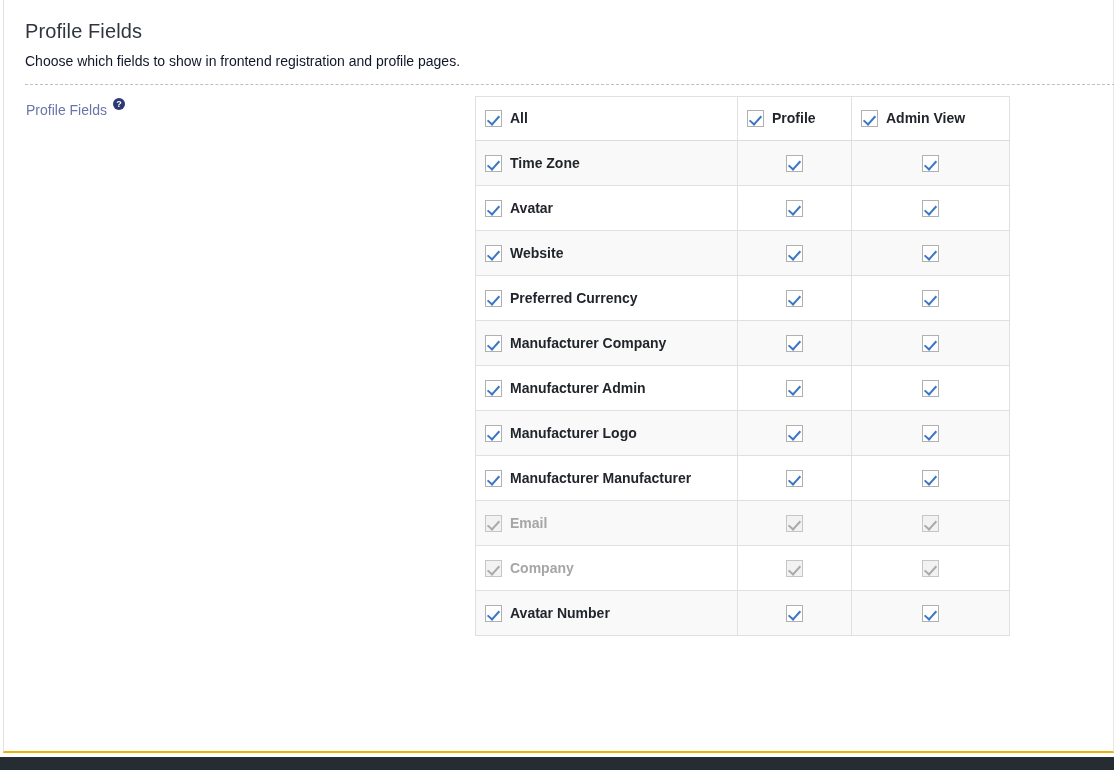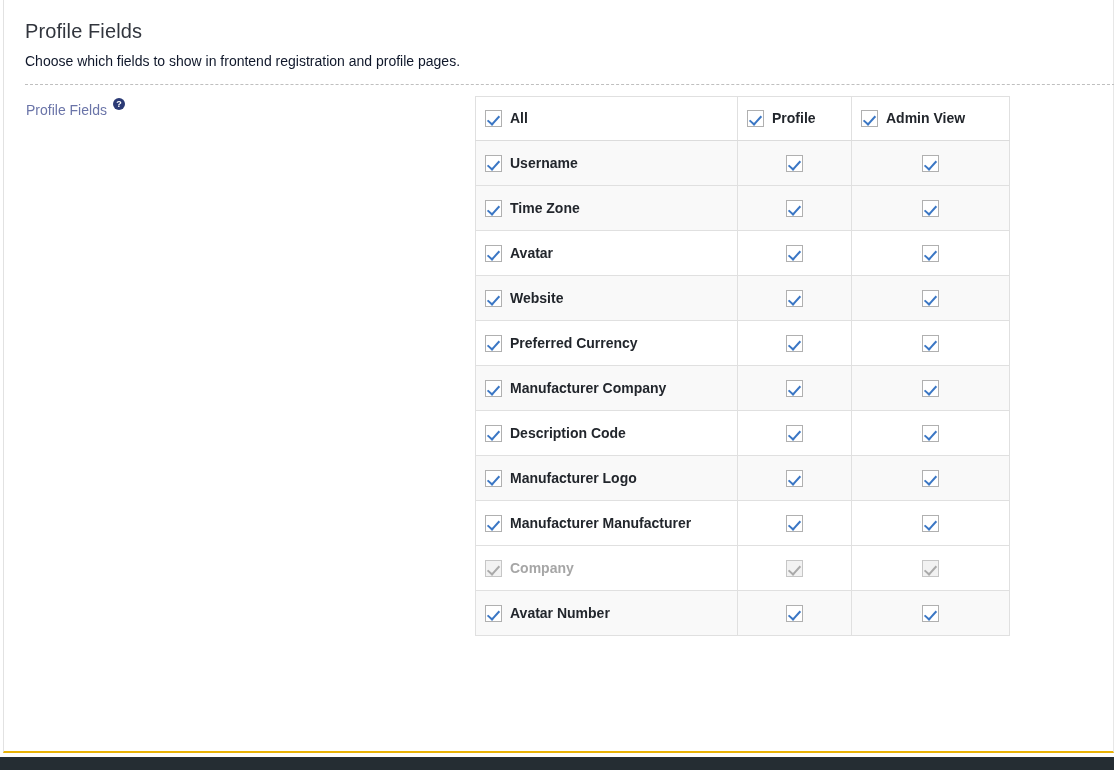--- a/index.html
+++ b/index.html
@@ -246,30 +246,20 @@
                   <span class="cell-inner">
                     <span class="cb" role="checkbox" aria-checked="true"></span>
                     <span class="label-text">Admin View</span>
                   </span>
                 </td>
               </tr>
               <tr class="stripe">
                 <td>
                   <span class="cell-inner">
                     <span class="cb" role="checkbox" aria-checked="true"></span>
-                    <span class="label-text">Username</span>
-                  </span>
-                </td>
-                <td class="col-check"><span class="cb" role="checkbox" aria-checked="true"></span></td>
-                <td class="col-check"><span class="cb" role="checkbox" aria-checked="true"></span></td>
-              </tr>
-              <tr class="stripe">
-                <td>
-                  <span class="cell-inner">
-                    <span class="cb" role="checkbox" aria-checked="true"></span>
                     <span class="label-text">Time Zone</span>
                   </span>
                 </td>
                 <td class="col-check"><span class="cb" role="checkbox" aria-checked="true"></span></td>
                 <td class="col-check"><span class="cb" role="checkbox" aria-checked="true"></span></td>
               </tr>
               <tr class="plain">
                 <td>
                   <span class="cell-inner">
                     <span class="cb" role="checkbox" aria-checked="true"></span>
@@ -306,21 +296,21 @@
                     <span class="label-text">Manufacturer Company</span>
                   </span>
                 </td>
                 <td class="col-check"><span class="cb" role="checkbox" aria-checked="true"></span></td>
                 <td class="col-check"><span class="cb" role="checkbox" aria-checked="true"></span></td>
               </tr>
               <tr class="plain">
                 <td>
                   <span class="cell-inner">
                     <span class="cb" role="checkbox" aria-checked="true"></span>
-                    <span class="label-text">Description Code</span>
+                    <span class="label-text">Manufacturer Admin</span>
                   </span>
                 </td>
                 <td class="col-check"><span class="cb" role="checkbox" aria-checked="true"></span></td>
                 <td class="col-check"><span class="cb" role="checkbox" aria-checked="true"></span></td>
               </tr>
               <tr class="stripe">
                 <td>
                   <span class="cell-inner">
                     <span class="cb" role="checkbox" aria-checked="true"></span>
                     <span class="label-text">Manufacturer Logo</span>
@@ -331,20 +321,30 @@
               </tr>
               <tr class="plain">
                 <td>
                   <span class="cell-inner">
                     <span class="cb" role="checkbox" aria-checked="true"></span>
                     <span class="label-text">Manufacturer Manufacturer</span>
                   </span>
                 </td>
                 <td class="col-check"><span class="cb" role="checkbox" aria-checked="true"></span></td>
                 <td class="col-check"><span class="cb" role="checkbox" aria-checked="true"></span></td>
+              </tr>
+              <tr class="stripe">
+                <td class="row-disabled">
+                  <span class="cell-inner">
+                    <span class="cb disabled" role="checkbox" aria-checked="true"></span>
+                    <span class="label-text">Email</span>
+                  </span>
+                </td>
+                <td class="col-check row-disabled"><span class="cb disabled" role="checkbox" aria-checked="true"></span></td>
+                <td class="col-check row-disabled"><span class="cb disabled" role="checkbox" aria-checked="true"></span></td>
               </tr>
               <tr class="plain">
                 <td class="row-disabled">
                   <span class="cell-inner">
                     <span class="cb disabled" role="checkbox" aria-checked="true"></span>
                     <span class="label-text">Company</span>
                   </span>
                 </td>
                 <td class="col-check row-disabled"><span class="cb disabled" role="checkbox" aria-checked="true"></span></td>
                 <td class="col-check row-disabled"><span class="cb disabled" role="checkbox" aria-checked="true"></span></td>

